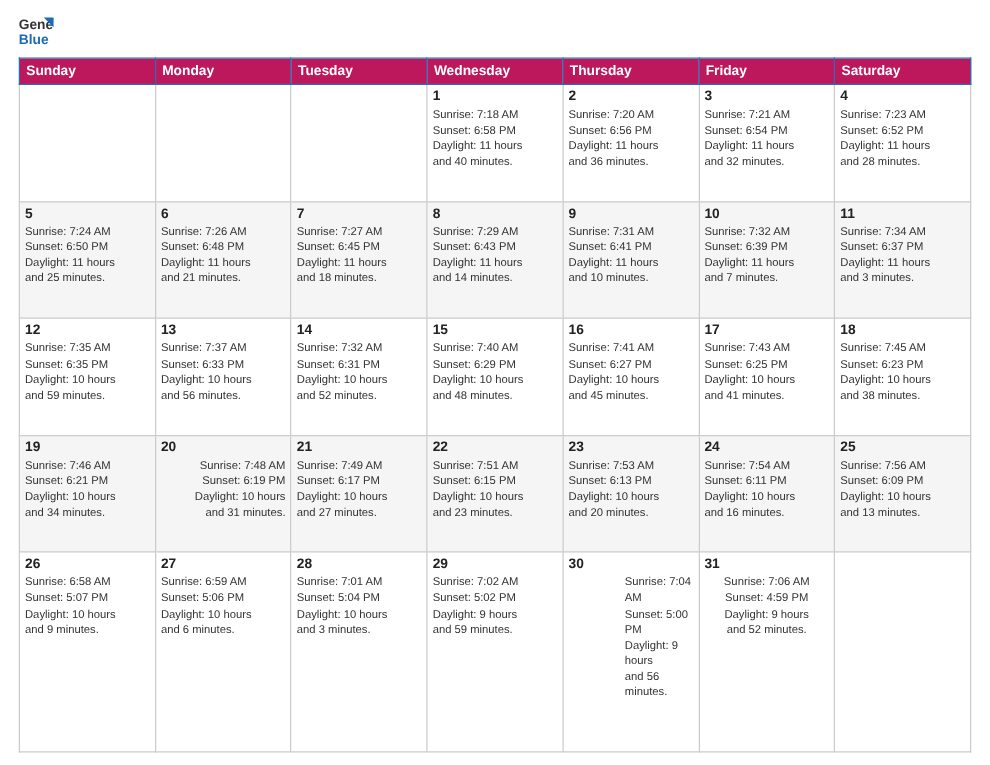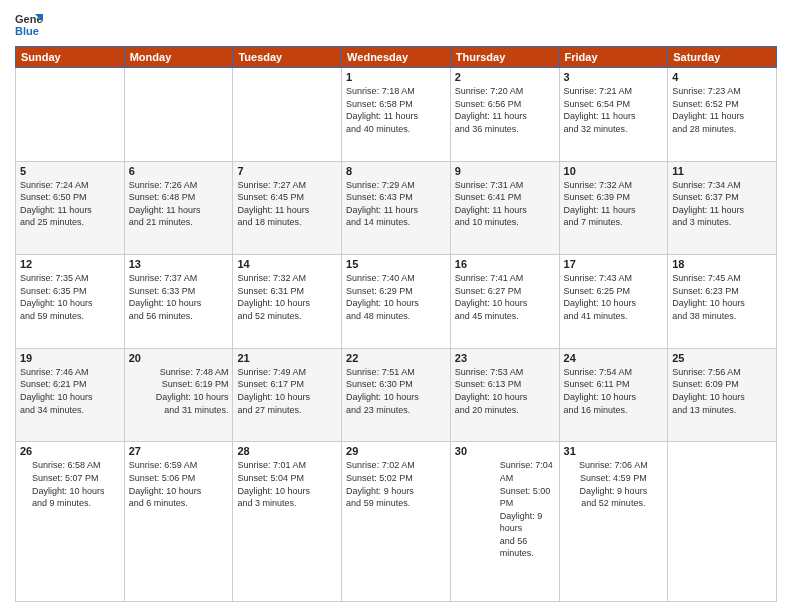--- a/index.html
+++ b/index.html
@@ -44,21 +44,21 @@
       font-size: 13px;
       color: #555;
     }
     .calendar {
       width: 100%;
       flex: 1;
       border-collapse: collapse;
       border: 1px solid #ccc;
     }
     .calendar th {
-      background-color: #c2410c;
+      background-color: #be185d;
       color: #fff;
       font-size: 11px;
       font-weight: bold;
       padding: 4px 5px;
       text-align: left;
       border: 1px solid #2a6bba;
     }
     .calendar td {
       border: 1px solid #ccc;
       vertical-align: top;
@@ -272,21 +272,21 @@
           <td>
             <span class="day-number">21</span>
             <div class="day-info" style="white-space: pre-line;">Sunrise: 7:49 AM
 Sunset: 6:17 PM
 Daylight: 10 hours
 and 27 minutes.</div>
           </td>
           <td>
             <span class="day-number">22</span>
             <div class="day-info" style="white-space: pre-line;">Sunrise: 7:51 AM
-Sunset: 6:30 PM
+Sunset: 6:15 PM
 Daylight: 10 hours
 and 23 minutes.</div>
           </td>
           <td>
             <span class="day-number">23</span>
             <div class="day-info" style="white-space: pre-line;">Sunrise: 7:53 AM
 Sunset: 6:13 PM
 Daylight: 10 hours
 and 20 minutes.</div>
           </td>
@@ -301,21 +301,21 @@
             <span class="day-number">25</span>
             <div class="day-info" style="white-space: pre-line;">Sunrise: 7:56 AM
 Sunset: 6:09 PM
 Daylight: 10 hours
 and 13 minutes.</div>
           </td>
         </tr>
         <tr>
           <td>
             <span class="day-number">26</span>
-            <div class="day-info" style="white-space: pre-line; margin-left: 12px;">Sunrise: 6:58 AM
+            <div class="day-info" style="white-space: pre-line;">Sunrise: 6:58 AM
 Sunset: 5:07 PM
 Daylight: 10 hours
 and 9 minutes.</div>
           </td>
           <td>
             <span class="day-number">27</span>
             <div class="day-info" style="white-space: pre-line;">Sunrise: 6:59 AM
 Sunset: 5:06 PM
 Daylight: 10 hours
 and 6 minutes.</div>

